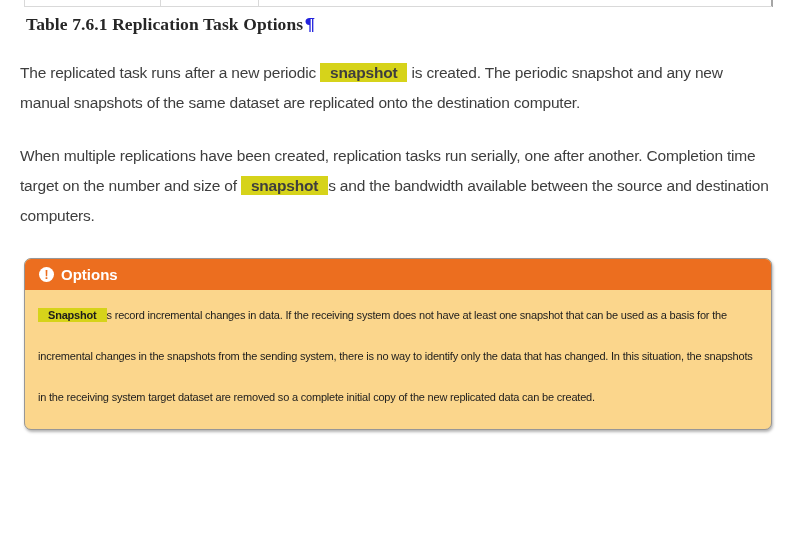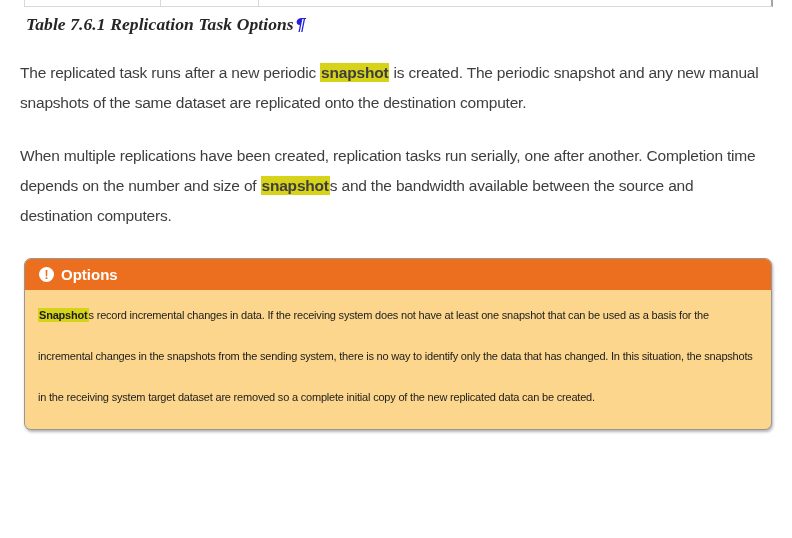--- a/index.html
+++ b/index.html
@@ -29,21 +29,20 @@
   .table-fragment .v3{left:258px;}
   .table-fragment .v4{left:771px;width:2px;background:var(--table-line-dark);}
   
   h2.section-heading{
     margin:7px 0 0 26px;
     font-family:"Liberation Serif", serif;
     font-weight:bold;
     font-size:17.5px;
     color:var(--heading-text);
     letter-spacing:.1px;
-    font-style:italic;
   }
   h2.section-heading .pilcrow{
     color:var(--permalink-blue);
     text-decoration:none;
     font-family:"DejaVu Serif", serif;
     margin-left:1px;
     cursor:pointer;
   }
   
   .paragraphs{margin:0 0 0 20px;width:750px;}
@@ -51,21 +50,21 @@
     margin:23px 0;
     font-size:15.5px;
     line-height:30px;
     color:var(--body-text);
     letter-spacing:-0.2px;
   }
   mark.hl{
     background:var(--highlight);
     color:inherit;
     font-weight:bold;
-    padding:1px 1px;
+    padding:1px 10px;
   }
   
   .warning{
     margin:27px 0 0 24px;
     width:748px;
     border:1px solid var(--warning-border);
     border-radius:7px;
     overflow:hidden;
     background:var(--warning-body-bg);
     box-shadow:1px 2px 3px rgba(0,0,0,.3);
@@ -111,21 +110,21 @@
     <div class="vline v2"></div>
     <div class="vline v3"></div>
     <div class="vline v4"></div>
     <div class="hline"></div>
   </div>
 
   <h2 class="section-heading"><span>Table 7.6.1 Replication Task Options</span><a class="pilcrow">¶</a></h2>
 
   <div class="paragraphs" id="paragraphs">
       <p><span>The replicated task runs after a new periodic </span><mark class="hl">snapshot</mark><span> is created. The periodic snapshot and any new manual snapshots of the same dataset are replicated onto the destination computer.</span></p>
-      <p><span>When multiple replications have been created, replication tasks run serially, one after another. Completion time depends on the number and size of </span><mark class="hl">snapshot</mark><span>s and the bandwidth available between the source and destination computers.</span></p>
+      <p><span>When multiple replications have been created, replication tasks run serially, one after another. Completion time target on the number and size of </span><mark class="hl">snapshot</mark><span>s and the bandwidth available between the source and destination computers.</span></p>
     </div>
 
   <div class="warning">
     <div class="warning-header">
       <span class="warning-icon">!</span>
       <span>Options</span>
     </div>
     <div class="warning-body" id="warning-body"><mark class="hl">Snapshot</mark><span>s record incremental changes in data. If the receiving system does not have at least one snapshot that can be used as a basis for the incremental changes in the snapshots from the sending system, there is no way to identify only the data that has changed. In this situation, the snapshots in the receiving system target dataset are removed so a complete initial copy of the new replicated data can be created.</span></div>
   </div>
 

